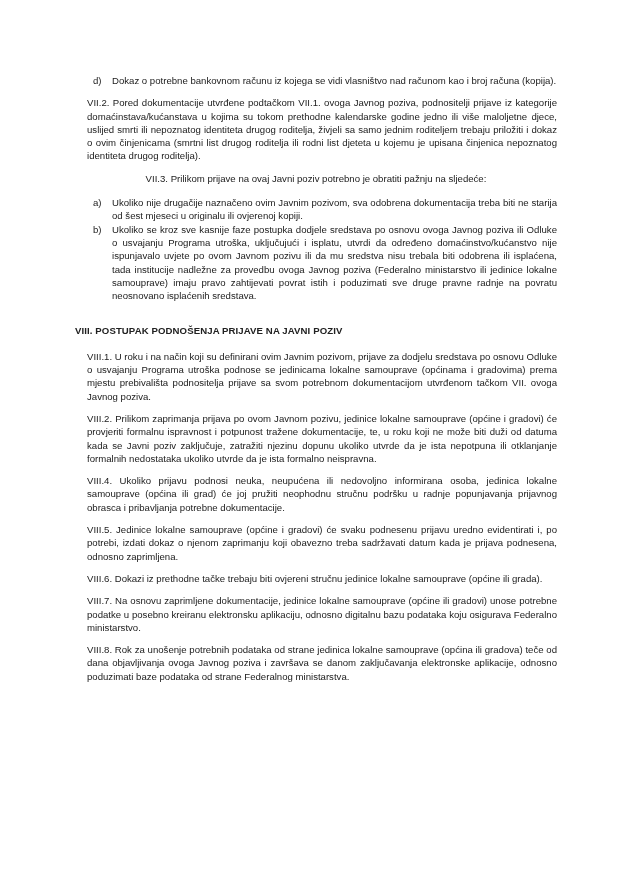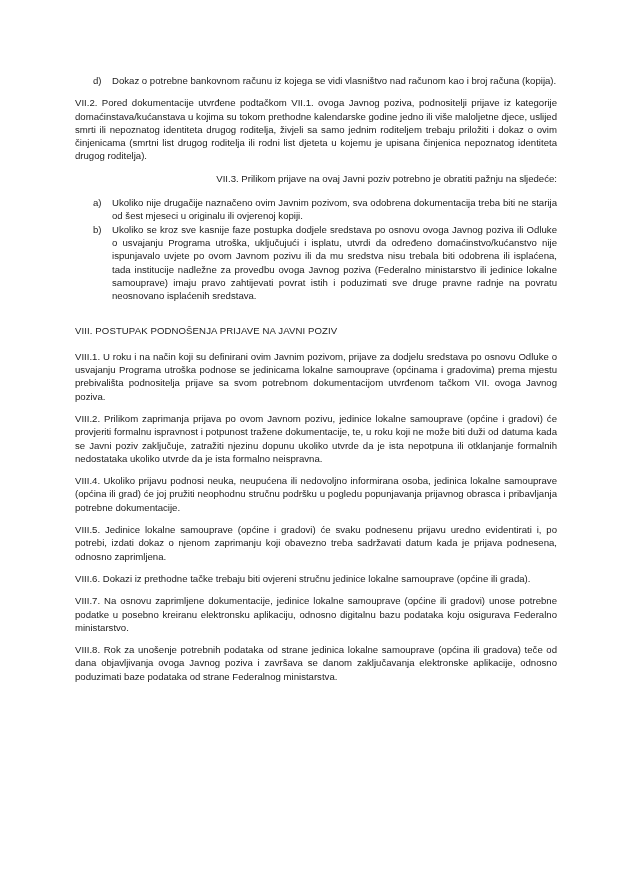--- a/index.html
+++ b/index.html
@@ -15,44 +15,44 @@
     box-sizing: border-box;
     padding: 74px 75px 0 75px;
     font-family: "Liberation Sans", "DejaVu Sans", sans-serif;
     font-size: 9.6px;
     line-height: 13.3px;
     color: #212121;
     overflow: hidden;
   }
   .para {
     text-align: justify;
-    margin: 0 0 9px 0;
+    margin: 0 0 9px 12px;
   }
   .list-block {
     margin: 0 0 9px 0;
   }
   .list-item {
     display: flex;
     padding-left: 18px;
     box-sizing: border-box;
   }
   .list-marker {
     width: 19px;
     flex: 0 0 19px;
   }
   .list-text {
     flex: 1 1 auto;
     text-align: justify;
   }
   .intro-para {
-    text-align: right;
+    text-align: center;
     margin: 8px 0 11px 0;
   }
   .section-heading {
-    font-weight: 400;
+    font-weight: 700;
     text-align: left;
     margin: 22px 0 12px 0;
     letter-spacing: 0.1px;
   }
 </style>
 </head>
 <body>
 
 <div class="page">
 
@@ -75,19 +75,19 @@
     <div class="list-item">
       <span class="list-marker">b)</span>
       <span class="list-text">Ukoliko se kroz sve kasnije faze postupka dodjele sredstava po osnovu ovoga Javnog poziva ili Odluke o usvajanju Programa utroška, uključujući i isplatu, utvrdi da određeno domaćinstvo/kućanstvo nije ispunjavalo uvjete po ovom Javnom pozivu ili da mu sredstva nisu trebala biti odobrena ili isplaćena, tada institucije nadležne za provedbu ovoga Javnog poziva (Federalno ministarstvo ili jedinice lokalne samouprave) imaju pravo zahtijevati povrat istih i poduzimati sve druge pravne radnje na povratu neosnovano isplaćenih sredstava.</span>
     </div>
   </div>
 
   <h2 class="section-heading" style="font-size: 9.6px;">VIII. POSTUPAK PODNOŠENJA PRIJAVE NA JAVNI POZIV</h2>
 
   <p class="para">VIII.1. U roku i na način koji su definirani ovim Javnim pozivom, prijave za dodjelu sredstava po osnovu Odluke o usvajanju Programa utroška podnose se jedinicama lokalne samouprave (općinama i gradovima) prema mjestu prebivališta podnositelja prijave sa svom potrebnom dokumentacijom utvrđenom tačkom VII. ovoga Javnog poziva.</p>
   <p class="para">VIII.2. Prilikom zaprimanja prijava po ovom Javnom pozivu, jedinice lokalne samouprave (općine i gradovi) će provjeriti formalnu ispravnost i potpunost tražene dokumentacije, te, u roku koji ne može biti duži od datuma kada se Javni poziv zaključuje, zatražiti njezinu dopunu ukoliko utvrde da je ista nepotpuna ili otklanjanje formalnih nedostataka ukoliko utvrde da je ista formalno neispravna.</p>
-  <p class="para">VIII.4. Ukoliko prijavu podnosi neuka, neupućena ili nedovoljno informirana osoba, jedinica lokalne samouprave (općina ili grad) će joj pružiti neophodnu stručnu podršku u pogledu popunjavanja prijavnog obrasca i pribavljanja potrebne dokumentacije.</p>
+  <p class="para">VIII.4. Ukoliko prijavu podnosi neuka, neupućena ili nedovoljno informirana osoba, jedinica lokalne samouprave (općina ili grad) će joj pružiti neophodnu stručnu podršku u radnje popunjavanja prijavnog obrasca i pribavljanja potrebne dokumentacije.</p>
   <p class="para">VIII.5. Jedinice lokalne samouprave (općine i gradovi) će svaku podnesenu prijavu uredno evidentirati i, po potrebi, izdati dokaz o njenom zaprimanju koji obavezno treba sadržavati datum kada je prijava podnesena, odnosno zaprimljena.</p>
   <p class="para">VIII.6. Dokazi iz prethodne tačke trebaju biti ovjereni stručnu jedinice lokalne samouprave (općine ili grada).</p>
   <p class="para">VIII.7. Na osnovu zaprimljene dokumentacije, jedinice lokalne samouprave (općine ili gradovi) unose potrebne podatke u posebno kreiranu elektronsku aplikaciju, odnosno digitalnu bazu podataka koju osigurava Federalno ministarstvo.</p>
   <p class="para">VIII.8. Rok za unošenje potrebnih podataka od strane jedinica lokalne samouprave (općina ili gradova) teče od dana objavljivanja ovoga Javnog poziva i završava se danom zaključavanja elektronske aplikacije, odnosno poduzimati baze podataka od strane Federalnog ministarstva.</p>
 
 </div>
 
 </body></html>

